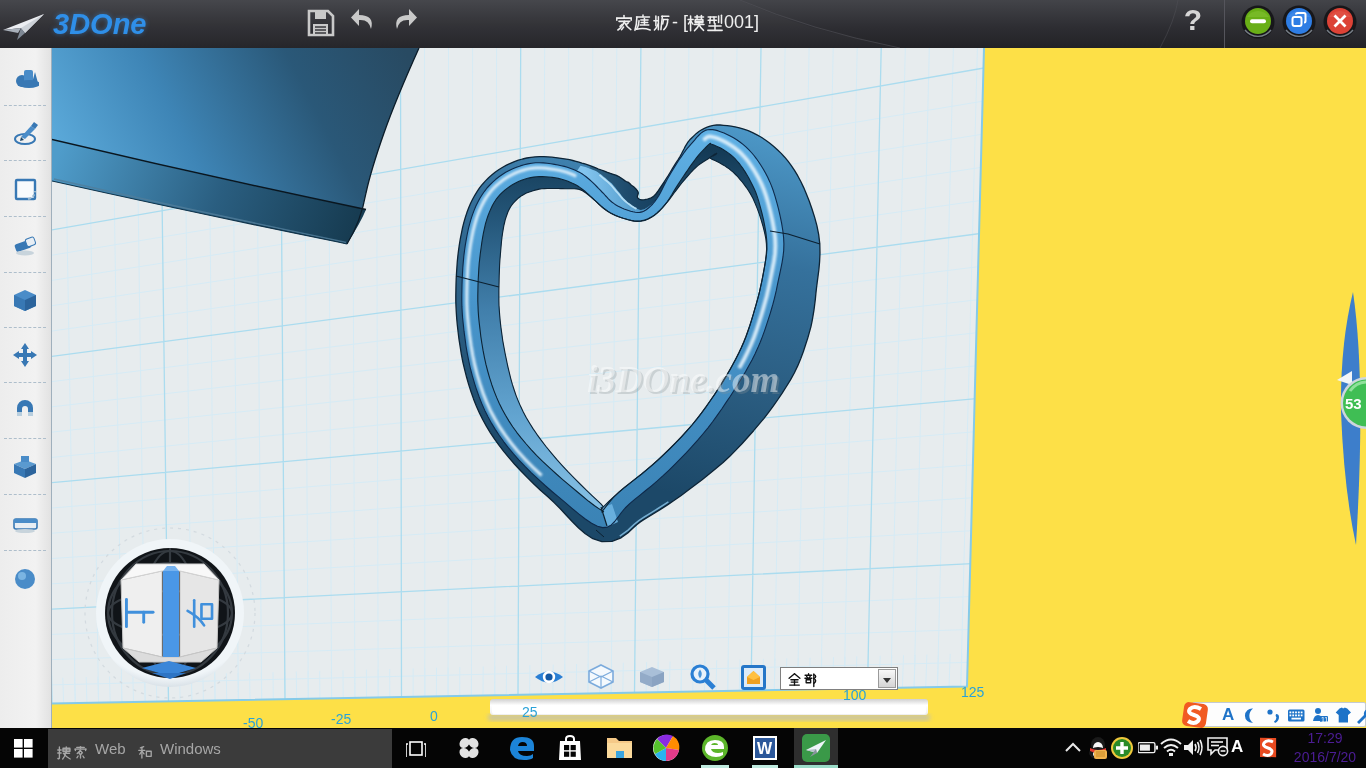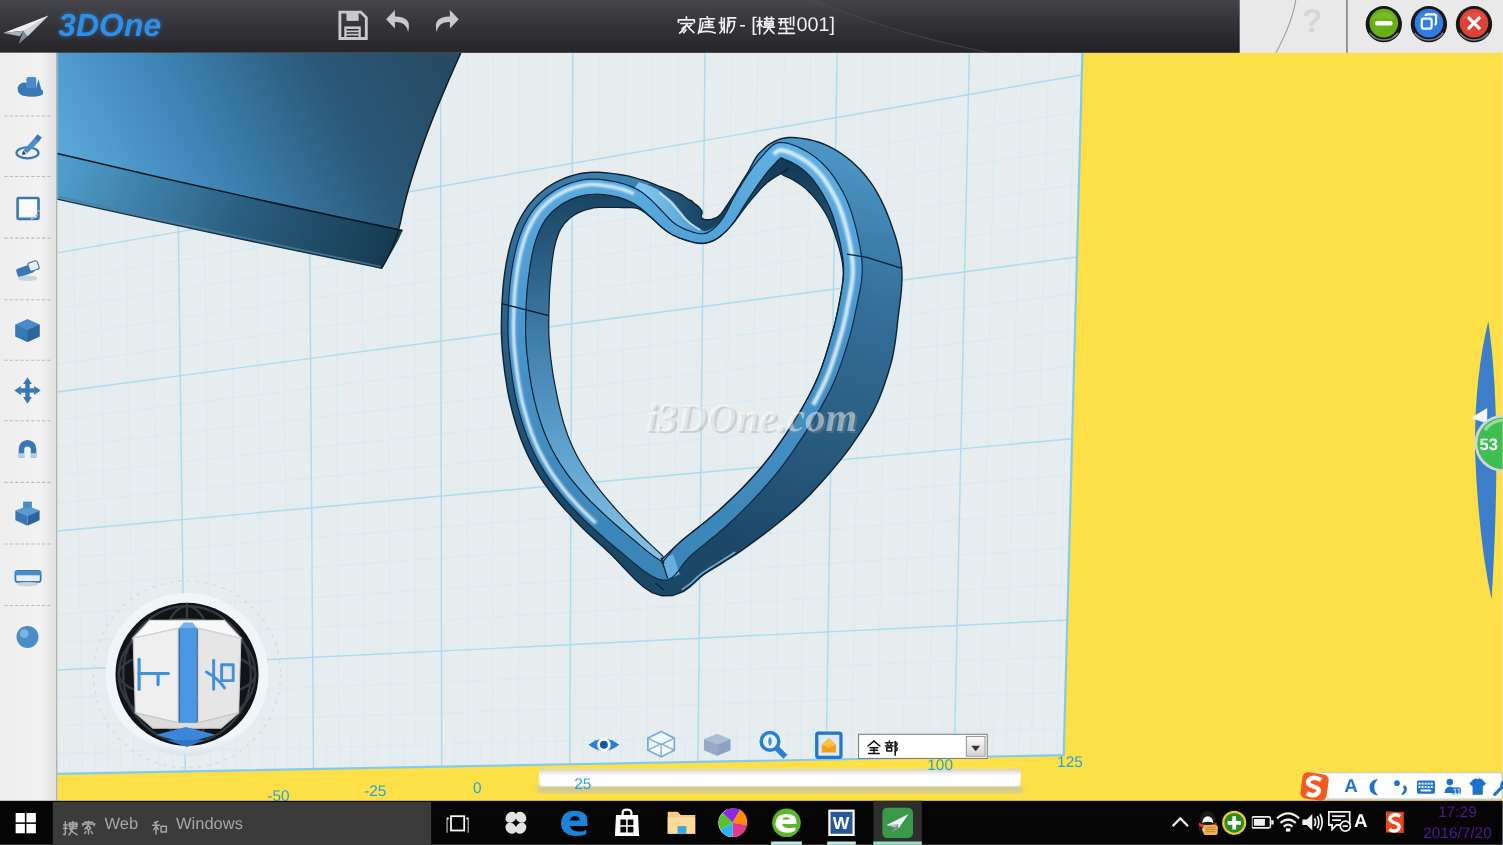--- a/index.html
+++ b/index.html
@@ -1,15 +1,15 @@
 <!DOCTYPE html>
 <html><head><meta charset="utf-8"><style>
 * { margin:0; padding:0; box-sizing:border-box; }
 html,body { width:1366px; height:768px; overflow:hidden; font-family:"Liberation Sans",sans-serif; background:#e9e9e9; }
-#titlebar { position:absolute; left:0; top:0; width:1127px; height:48px;
+#titlebar { position:absolute; left:0; top:0; width:1366px; height:48px;
   background:linear-gradient(#434449,#2e2e33 55%,#222226); }
 #brand { position:absolute; left:53px; top:8px; font-size:29px; font-weight:bold; font-style:italic;
   color:#2f8fe8; letter-spacing:0px; text-shadow:0 0 5px rgba(60,160,255,0.45); }
 .tbico { position:absolute; top:8px; }
 #qmark { position:absolute; left:1179px; top:3px; color:#d6d6d6; font-size:30px; font-weight:bold; width:28px; text-align:center; }
 #tbsep { position:absolute; left:1224px; top:0; width:1px; height:48px; background:#55555c; }
 #sidebar { position:absolute; left:0; top:48px; width:52px; height:680px;
   background:linear-gradient(90deg,#ededed,#f2f2f2 70%,#e2e2e2); border-right:1px solid #9fb0bd; }
 #canvas { position:absolute; left:52px; top:48px; width:1314px; height:680px; background:#fde047; }
 #dropdown { position:absolute; left:728px; top:619px; width:118px; height:23px; background:#fff; border:1px solid #808080; font-size:15px; }

